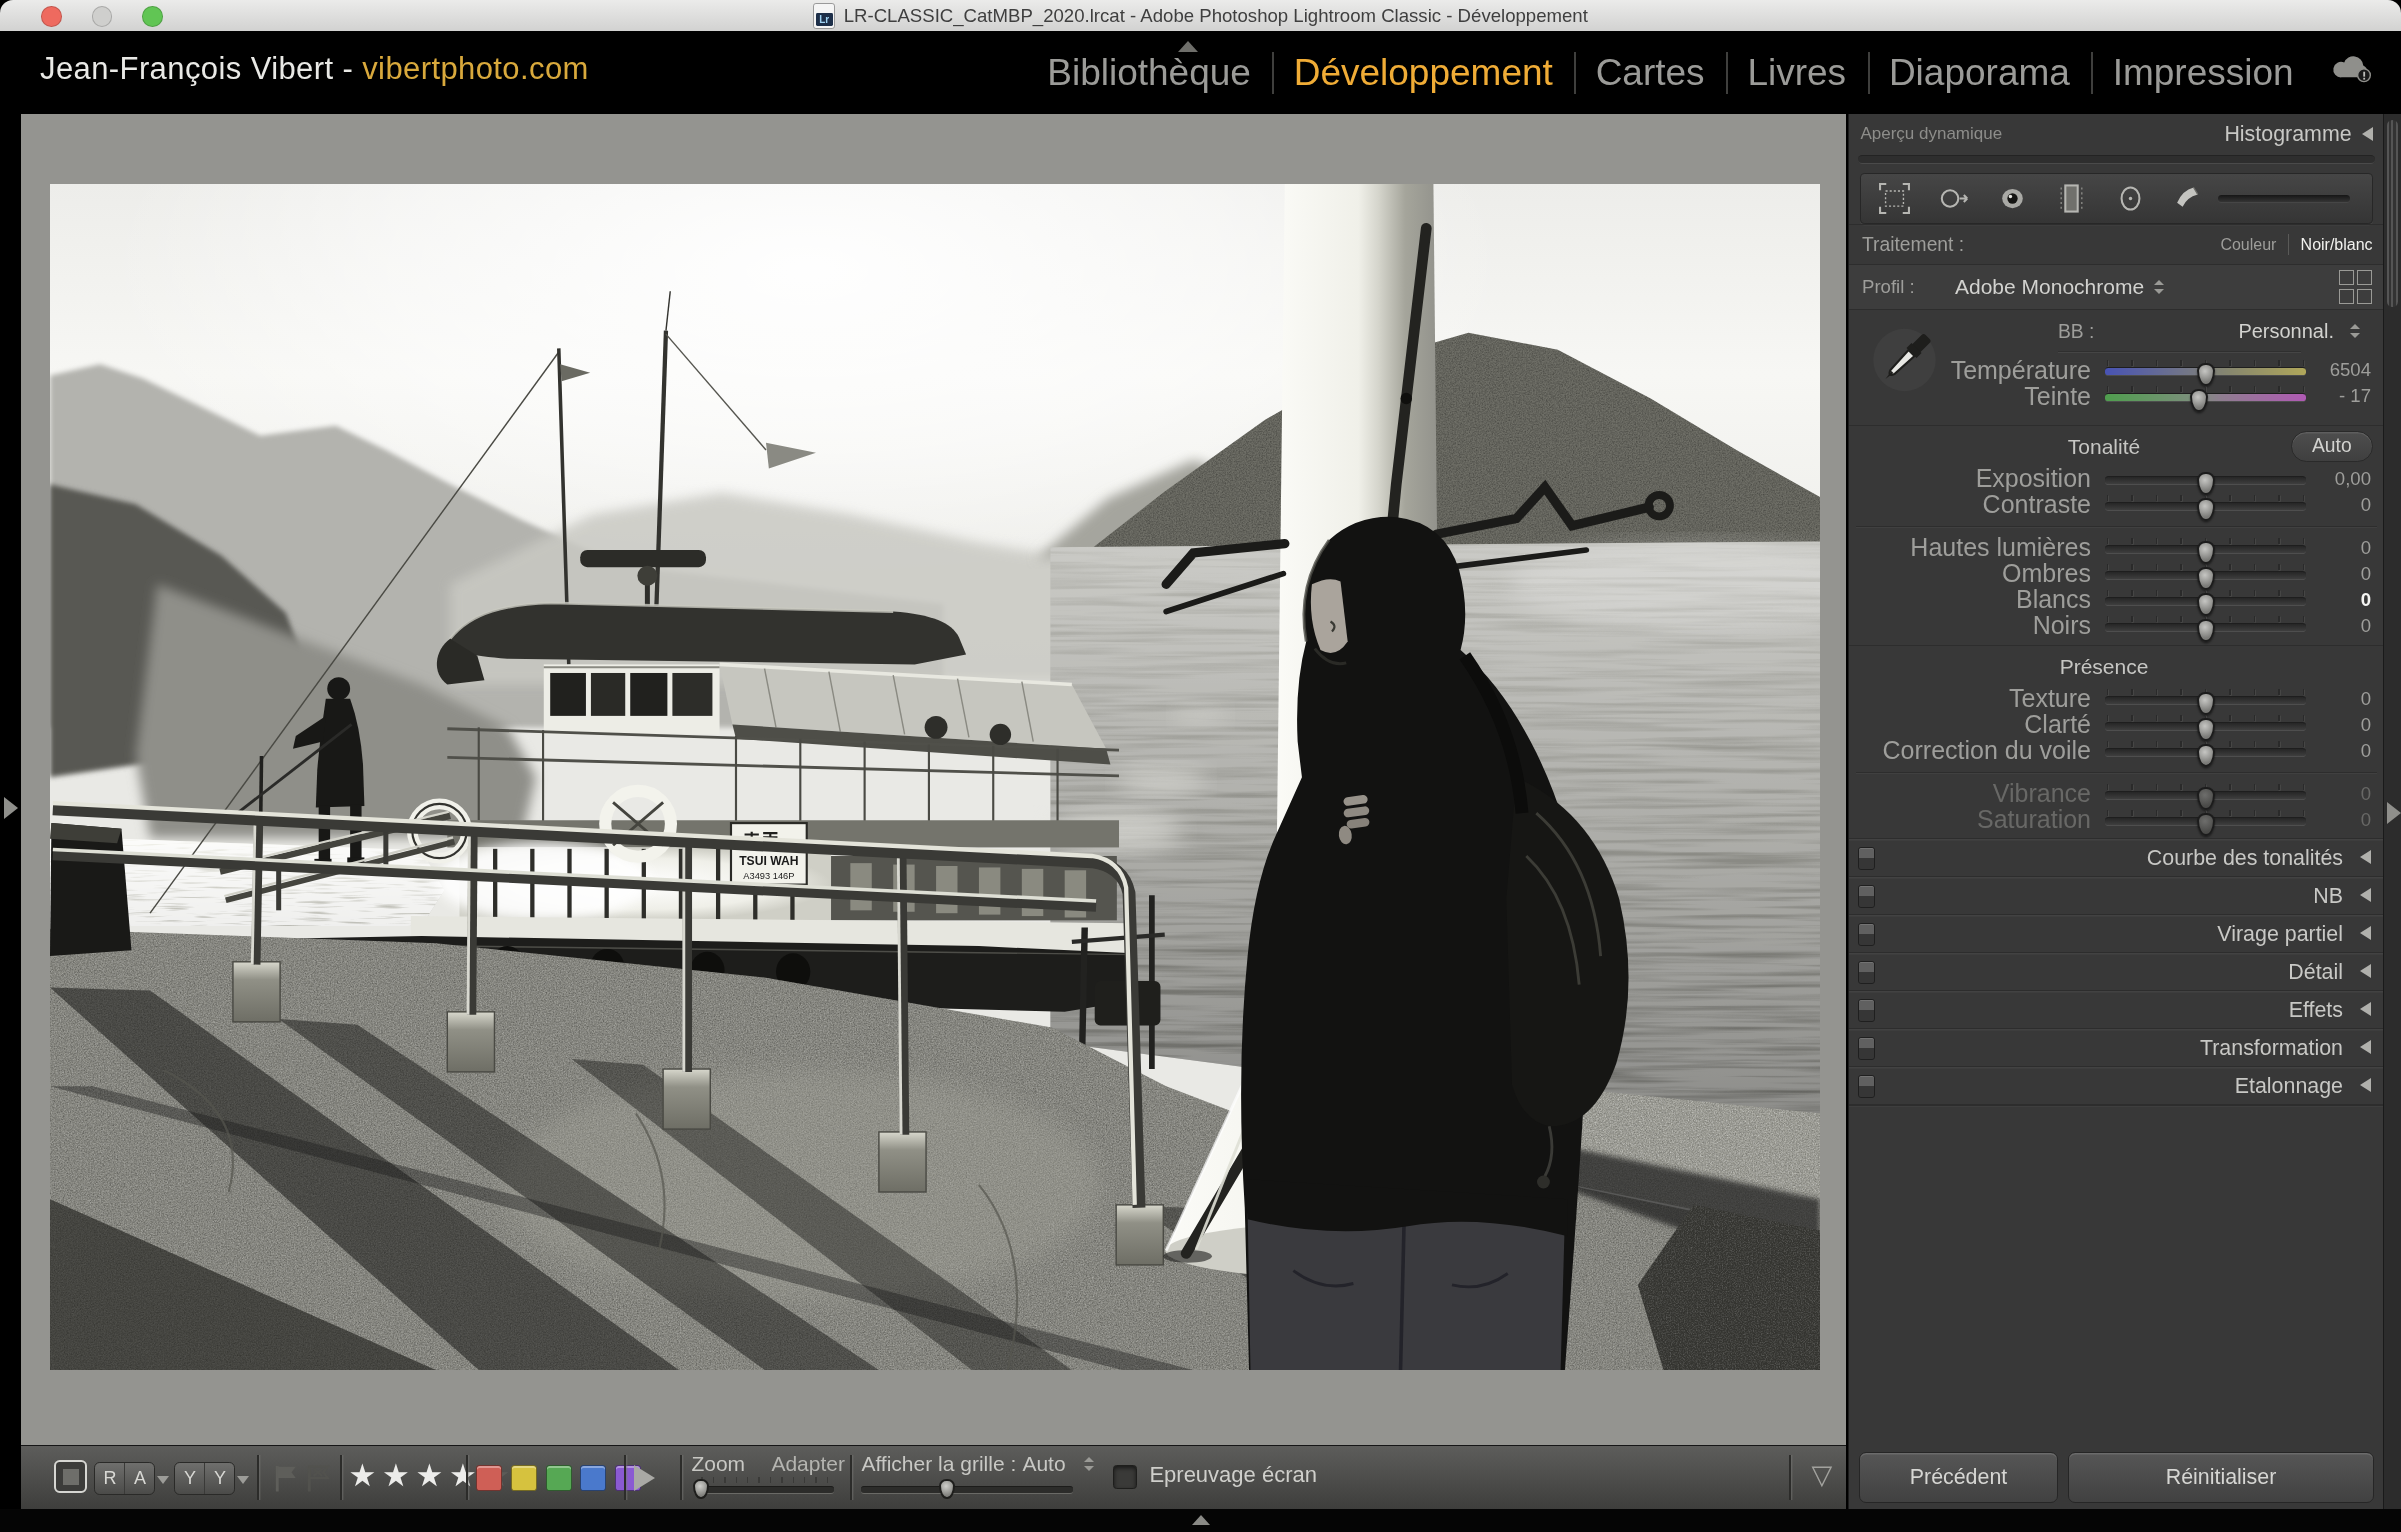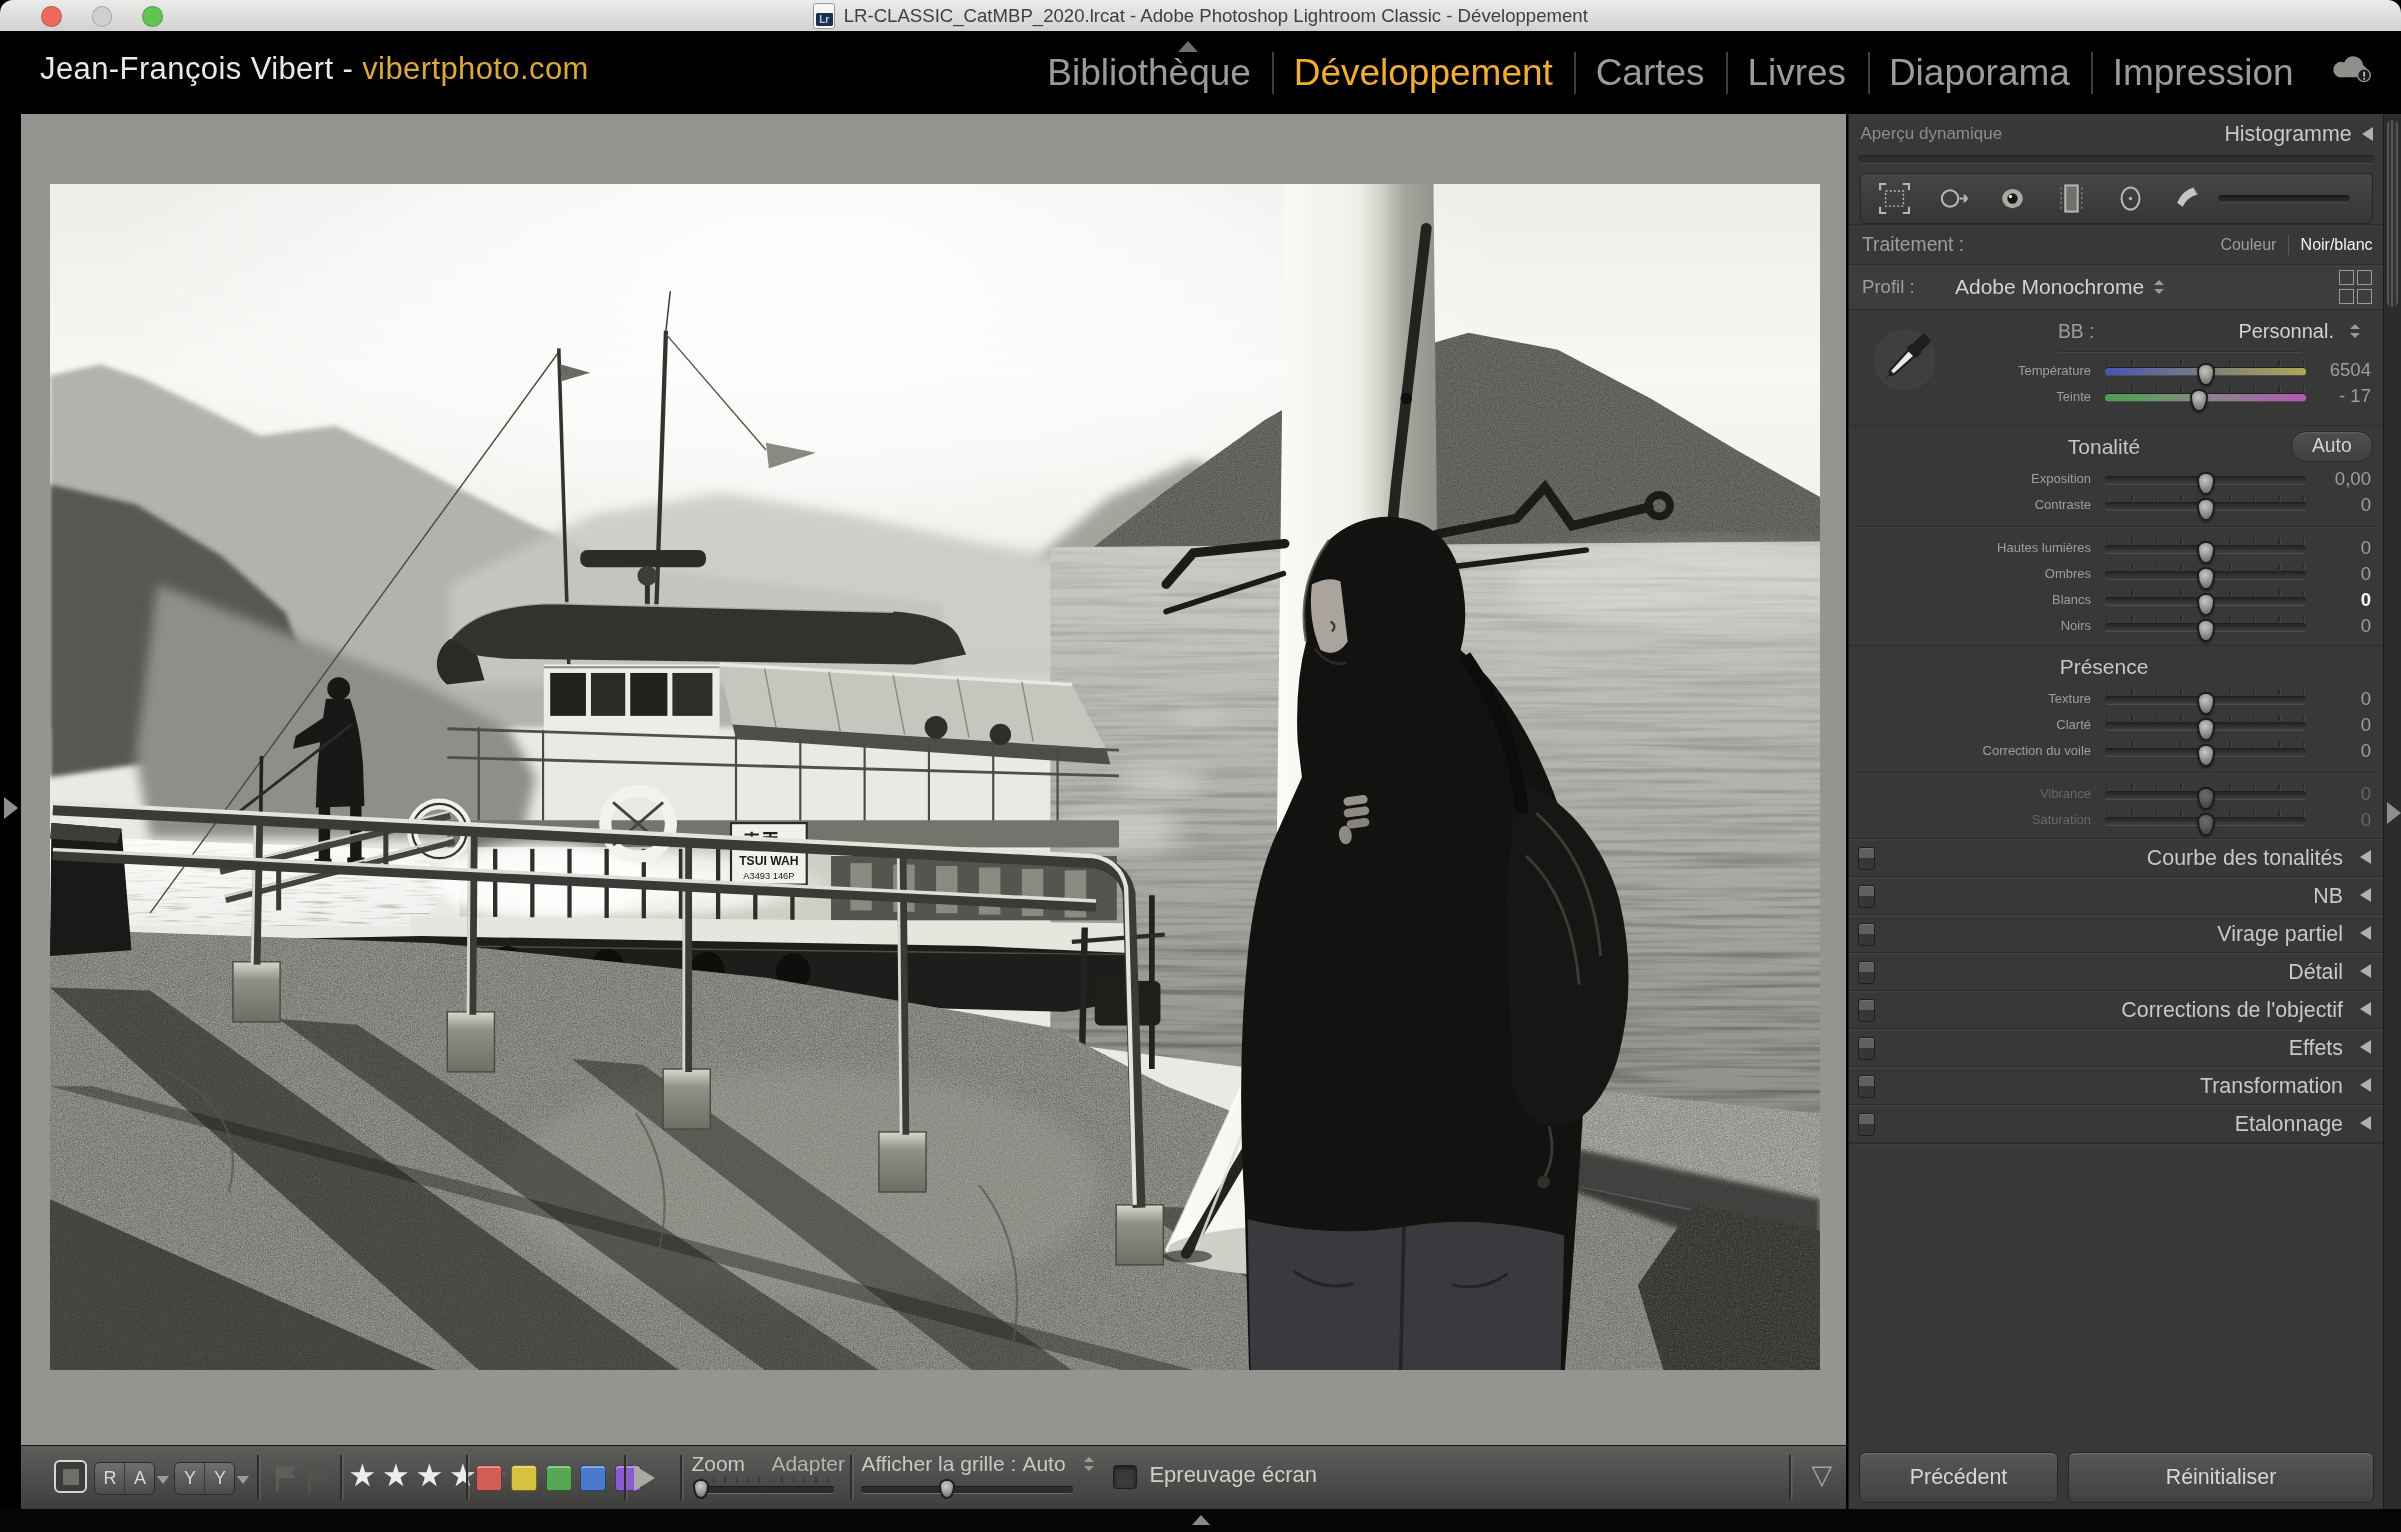--- a/index.html
+++ b/index.html
@@ -87,21 +87,21 @@
 
   .wbblock{position:relative;height:109px;}
   .dropper{position:absolute;left:20px;top:7.1px;}
   .bbrow{position:absolute;left:209px;right:0;top:7.1px;height:29px;display:flex;align-items:center;}
   .bbrow .bblabel{font-size:19.3px;color:#9e9e9b;}
   .bbrow .bbval{margin-left:auto;margin-right:50px;font-size:20px;color:#d2d2cf;}
   .bbline{position:absolute;left:209px;width:243px;top:41px;border-top:1.4px solid #2f2f2f;border-bottom:0.7px solid #454545;}
   .wbsliders{position:absolute;left:0;right:0;top:47px;}
 
   .srow{display:flex;align-items:center;height:26px;}
-  .slabel{width:252px;text-align:right;padding-right:10px;box-sizing:border-box;font-size:13px;color:#9e9e9b;white-space:nowrap;}
+  .slabel{width:252px;text-align:right;padding-right:10px;box-sizing:border-box;font-size:25px;color:#9e9e9b;white-space:nowrap;}
   .swrap{position:relative;width:209px;height:26px;}
   .strk{position:absolute;left:4.3px;right:4.3px;top:10px;height:7.1px;border-radius:3.6px;
     background:linear-gradient(#262626,#3e3e3e);border-top:0.7px solid #1e1e1e;border-bottom:0.7px solid #4e4e4e;}
   .strk.g-temp{background:linear-gradient(90deg,#4853b4,#70748a 38%,#87876e 62%,#b0a75a);}
   .strk.g-tint{background:linear-gradient(90deg,#4f9e4e,#7d8f7d 45%,#8f7d90 58%,#b05ab4);}
   .ticks{position:absolute;left:5.7px;right:5.7px;top:2.9px;display:flex;justify-content:space-between;}
   .ticks i{width:1.4px;height:6.4px;background:#2a2a2a;box-shadow:0.7px 0.7px 0 #4e4e4c;}
   .sthumb{position:absolute;left:50%;top:6.4px;transform:translateX(-50%);width:18px;height:23px;
     background:radial-gradient(circle at 42% 32%,#c6c6c3,#7b7b78 72%);border:2.1px solid #1c1c1c;
     border-radius:46% 46% 50% 50%/34% 34% 66% 66%;box-sizing:border-box;box-shadow:0 1.4px 2.1px rgba(0,0,0,.45);}
@@ -910,25 +910,20 @@
         <span class="pseclabel">Virage partiel</span>
         <span class="tri tri-left psec-tri"></span>
       </div>
       <div class="psection">
         <span class="switch"></span>
         <span class="pseclabel">Détail</span>
         <span class="tri tri-left psec-tri"></span>
       </div>
       <div class="psection">
         <span class="switch"></span>
-        <span class="pseclabel">Corrections de l'objectif</span>
-        <span class="tri tri-left psec-tri"></span>
-      </div>
-      <div class="psection">
-        <span class="switch"></span>
         <span class="pseclabel">Effets</span>
         <span class="tri tri-left psec-tri"></span>
       </div>
       <div class="psection">
         <span class="switch"></span>
         <span class="pseclabel">Transformation</span>
         <span class="tri tri-left psec-tri"></span>
       </div>
       <div class="psection">
         <span class="switch"></span>

